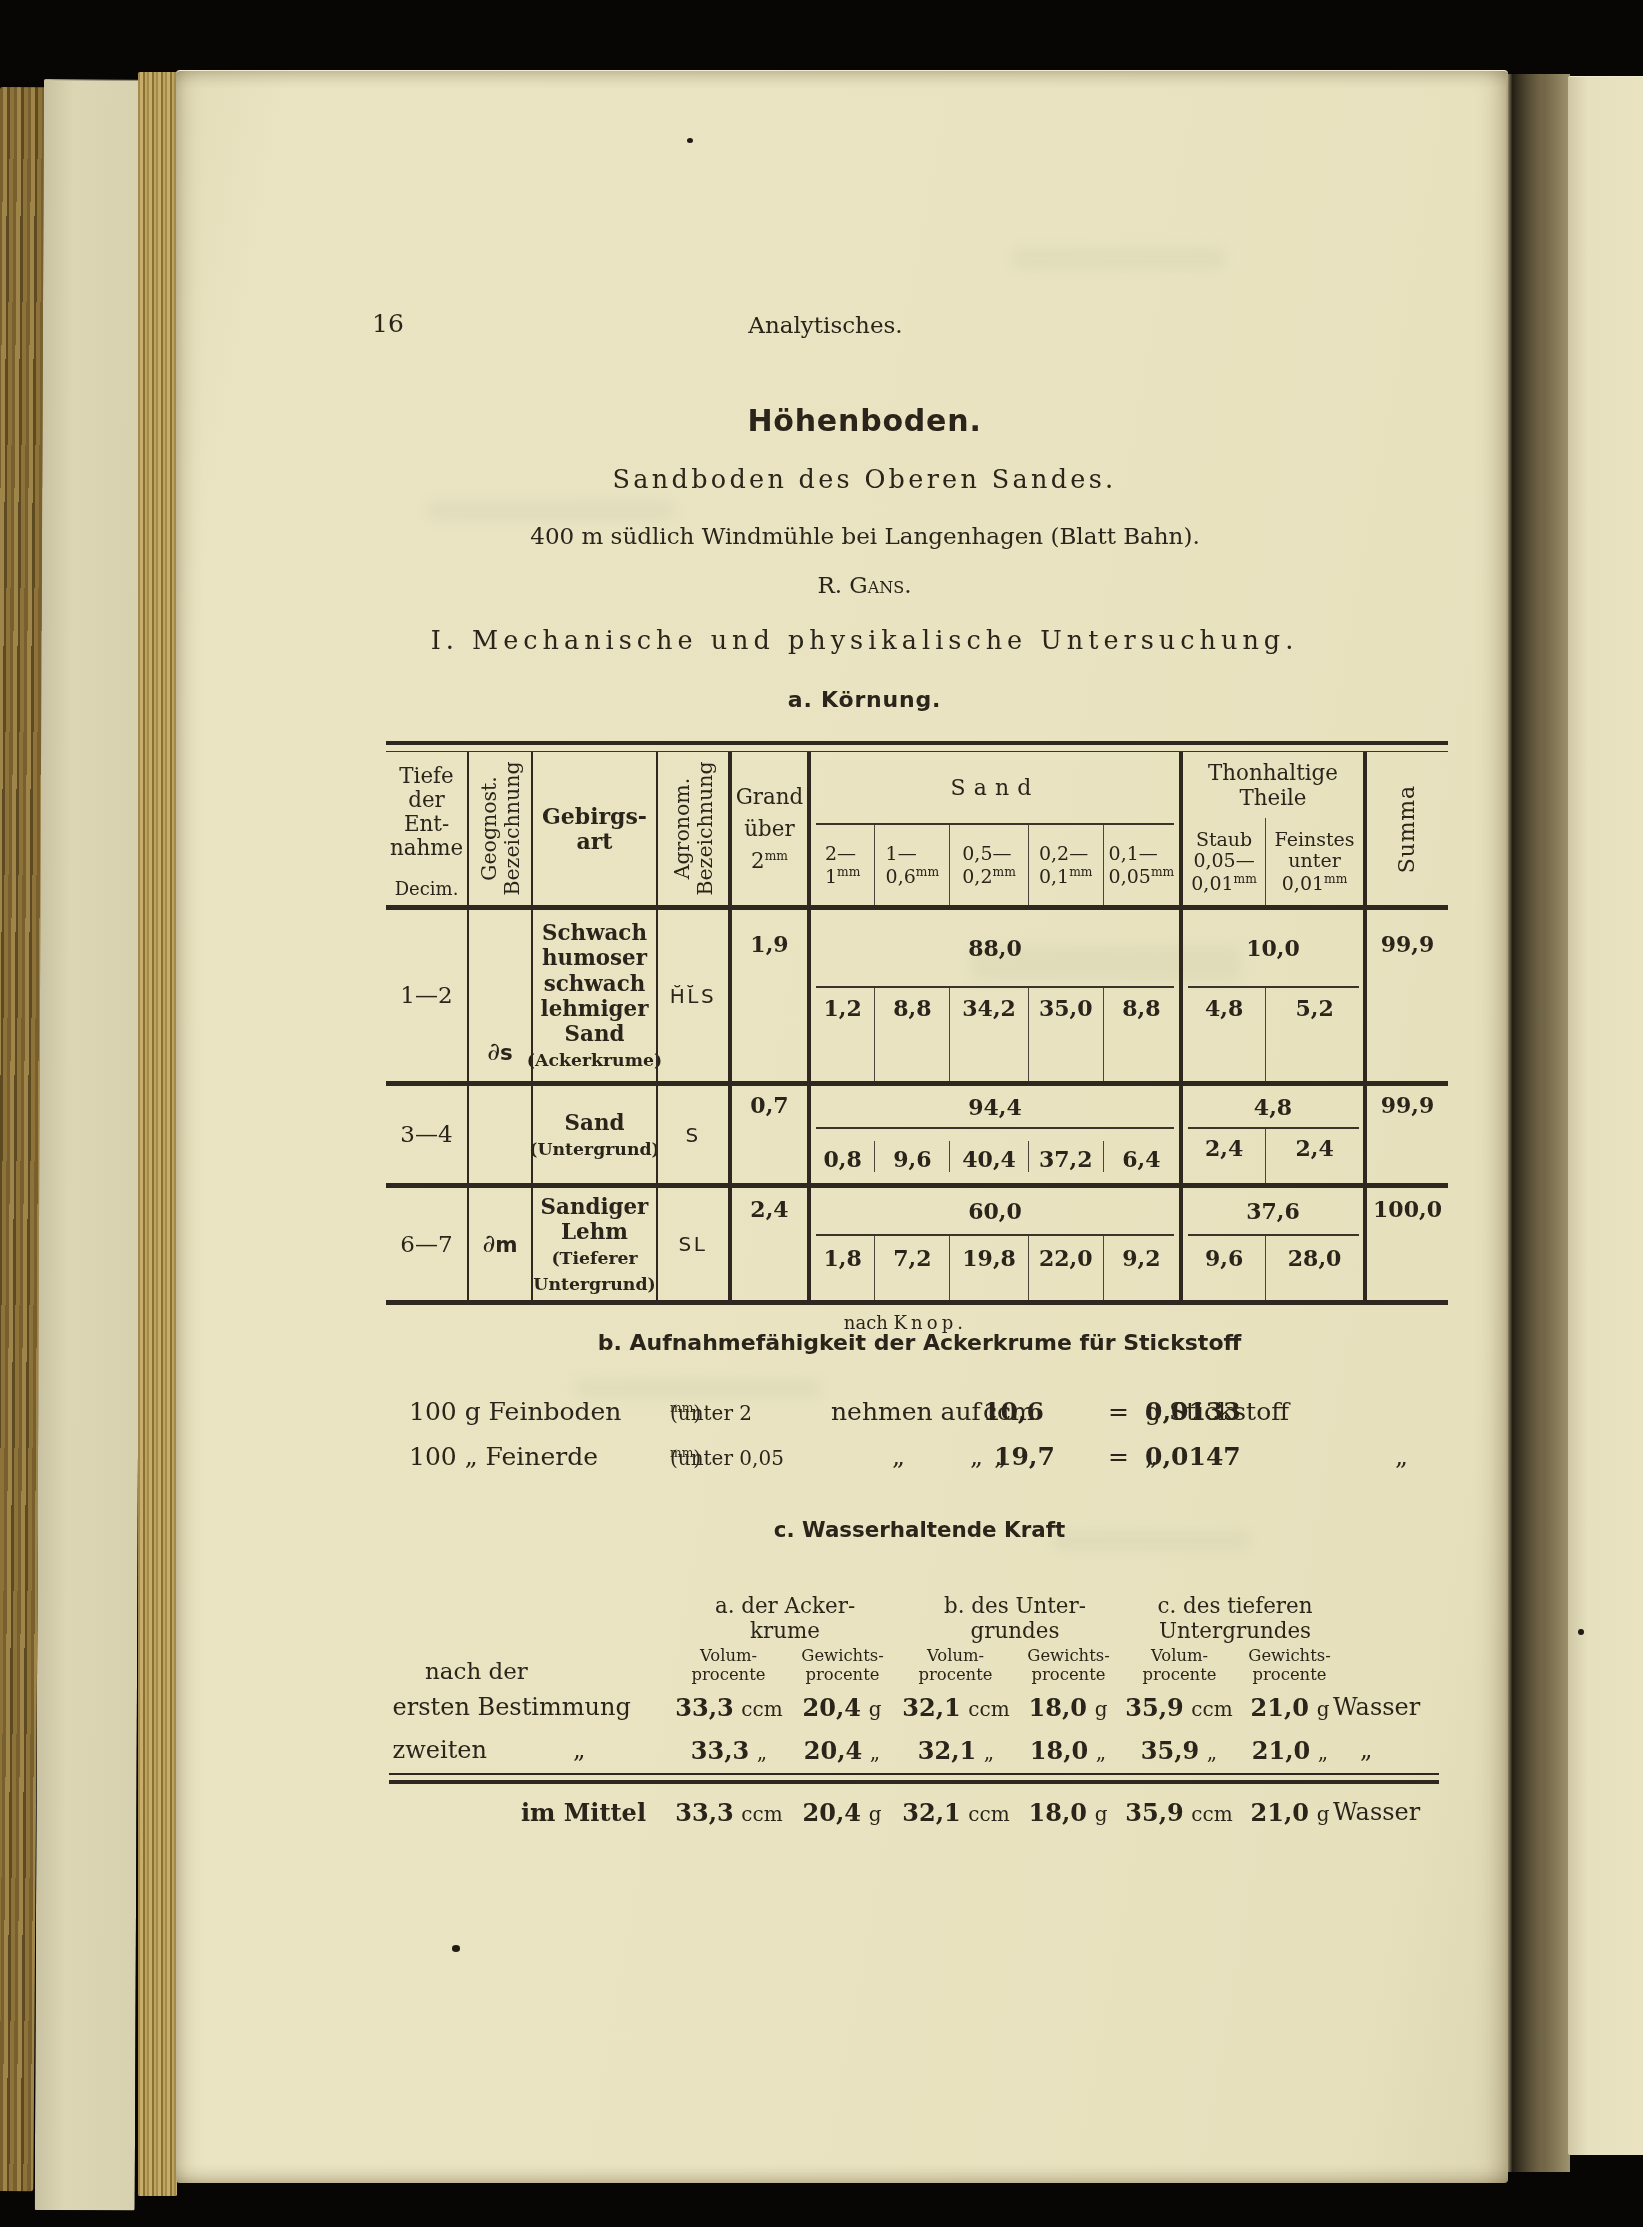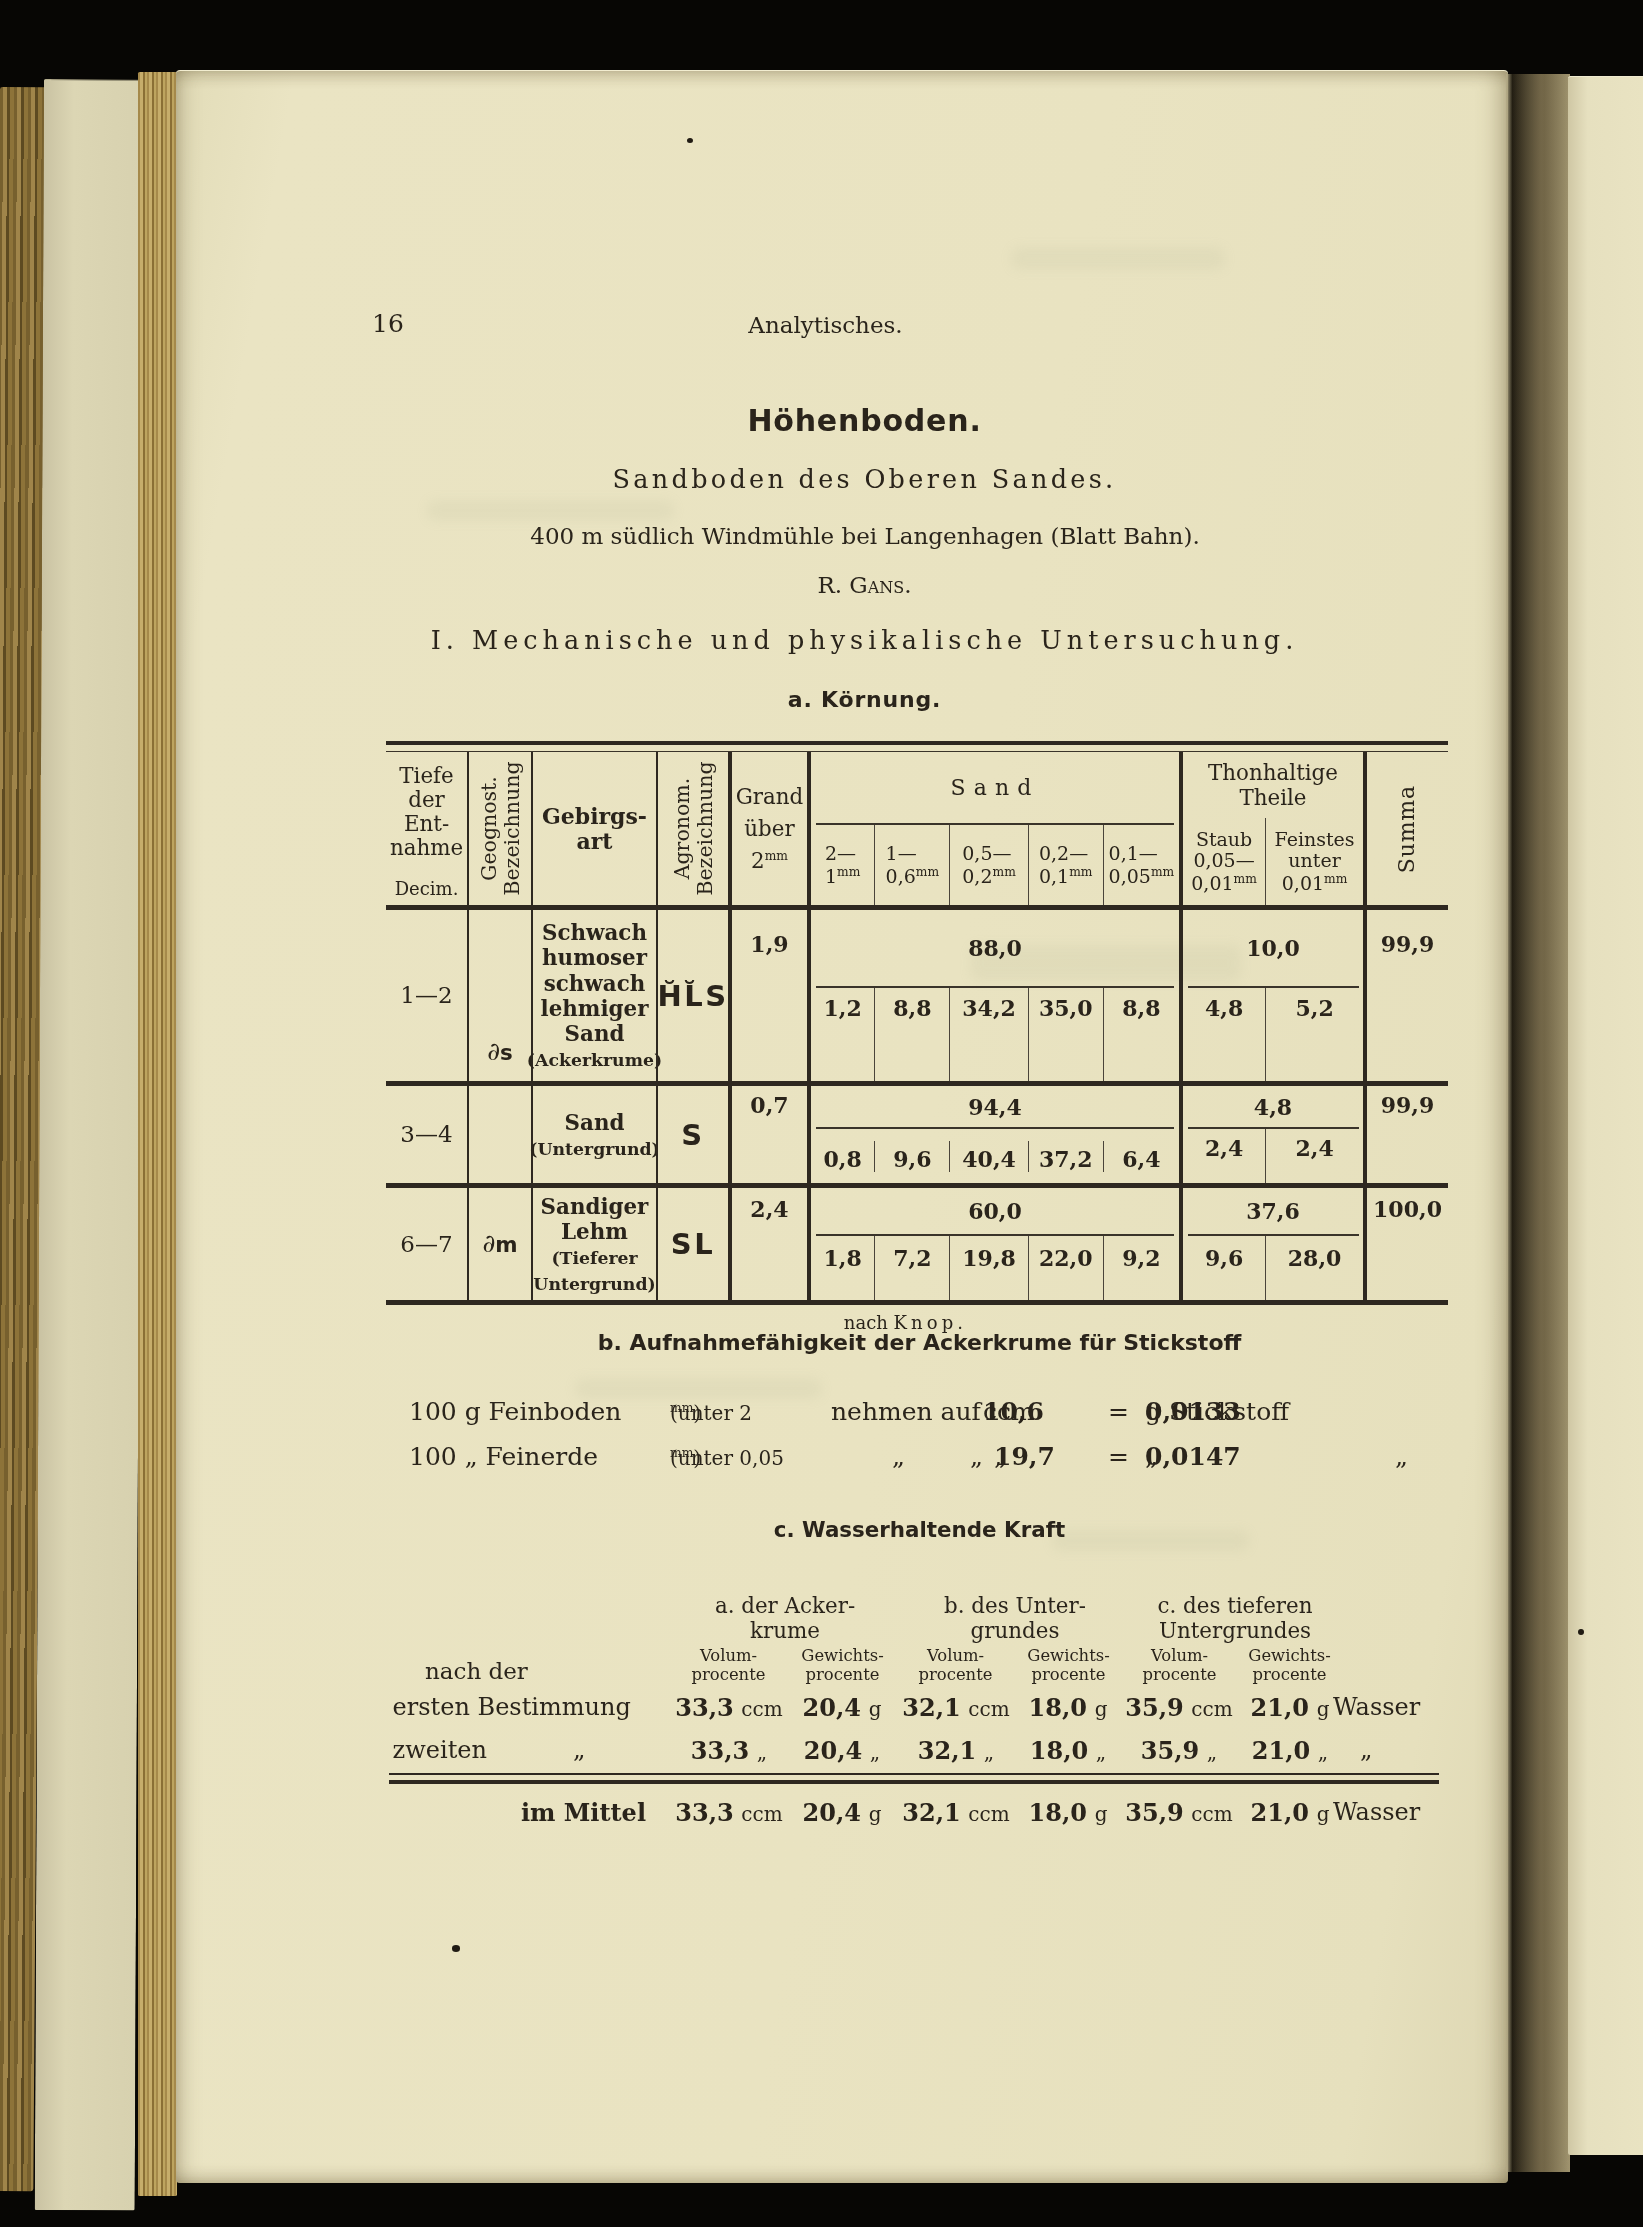--- a/index.html
+++ b/index.html
@@ -56,21 +56,21 @@
   .hdr{height:153px;}
   .group{padding:0;justify-content:flex-start;}
   .group .gtitle{width:100%;display:flex;align-items:center;justify-content:center;}
   .group .grule{height:1.6px;background:#3a342a;margin:0 6.6px;}
   .group .gcols{flex:1;display:flex;width:100%;}
   .gcols > div{box-sizing:border-box;display:flex;flex-direction:column;align-items:center;justify-content:center;
         font-size:19px;line-height:1.15;}
   .sup{font-size:12.3px;vertical-align:super;letter-spacing:0;}
   .paren{font-size:17.3px;line-height:1.1;}
   .geo-sym{font-size:25px;} .geo-sym .d{font-style:italic;} .geo-sym .l{font-family:"DejaVu Sans","Liberation Sans",sans-serif;font-weight:bold;font-size:21.4px;}
-  .agr-sym{font-family:"DejaVu Sans","Liberation Sans",sans-serif;font-weight:bold;font-size:29px;letter-spacing:2.5px;}
+  .agr-sym{font-family:"DejaVu Sans","Liberation Sans",sans-serif;font-weight:normal;font-size:20px;letter-spacing:2.5px;}
   .vals{display:flex;width:100%;flex:1;}
   .vals > span{box-sizing:border-box;display:flex;align-items:flex-start;justify-content:center;padding-top:8.2px;
         font-weight:bold;font-size:22px;}
   .totline{display:flex;align-items:center;justify-content:center;font-weight:bold;font-size:22px;}
   
   .b-head{left:385px;top:1330px;width:1069px;font-size:22px;font-weight:bold;text-align:center;}
   .b-sub{left:618px;top:1312px;width:575px;font-size:18px;text-align:center;}
   .b-line{left:409px;width:1052px;height:43px;font-size:25px;}
   .b-line span{position:absolute;white-space:nowrap;}
   .cond{font-size:20px;top:4.1px;}

